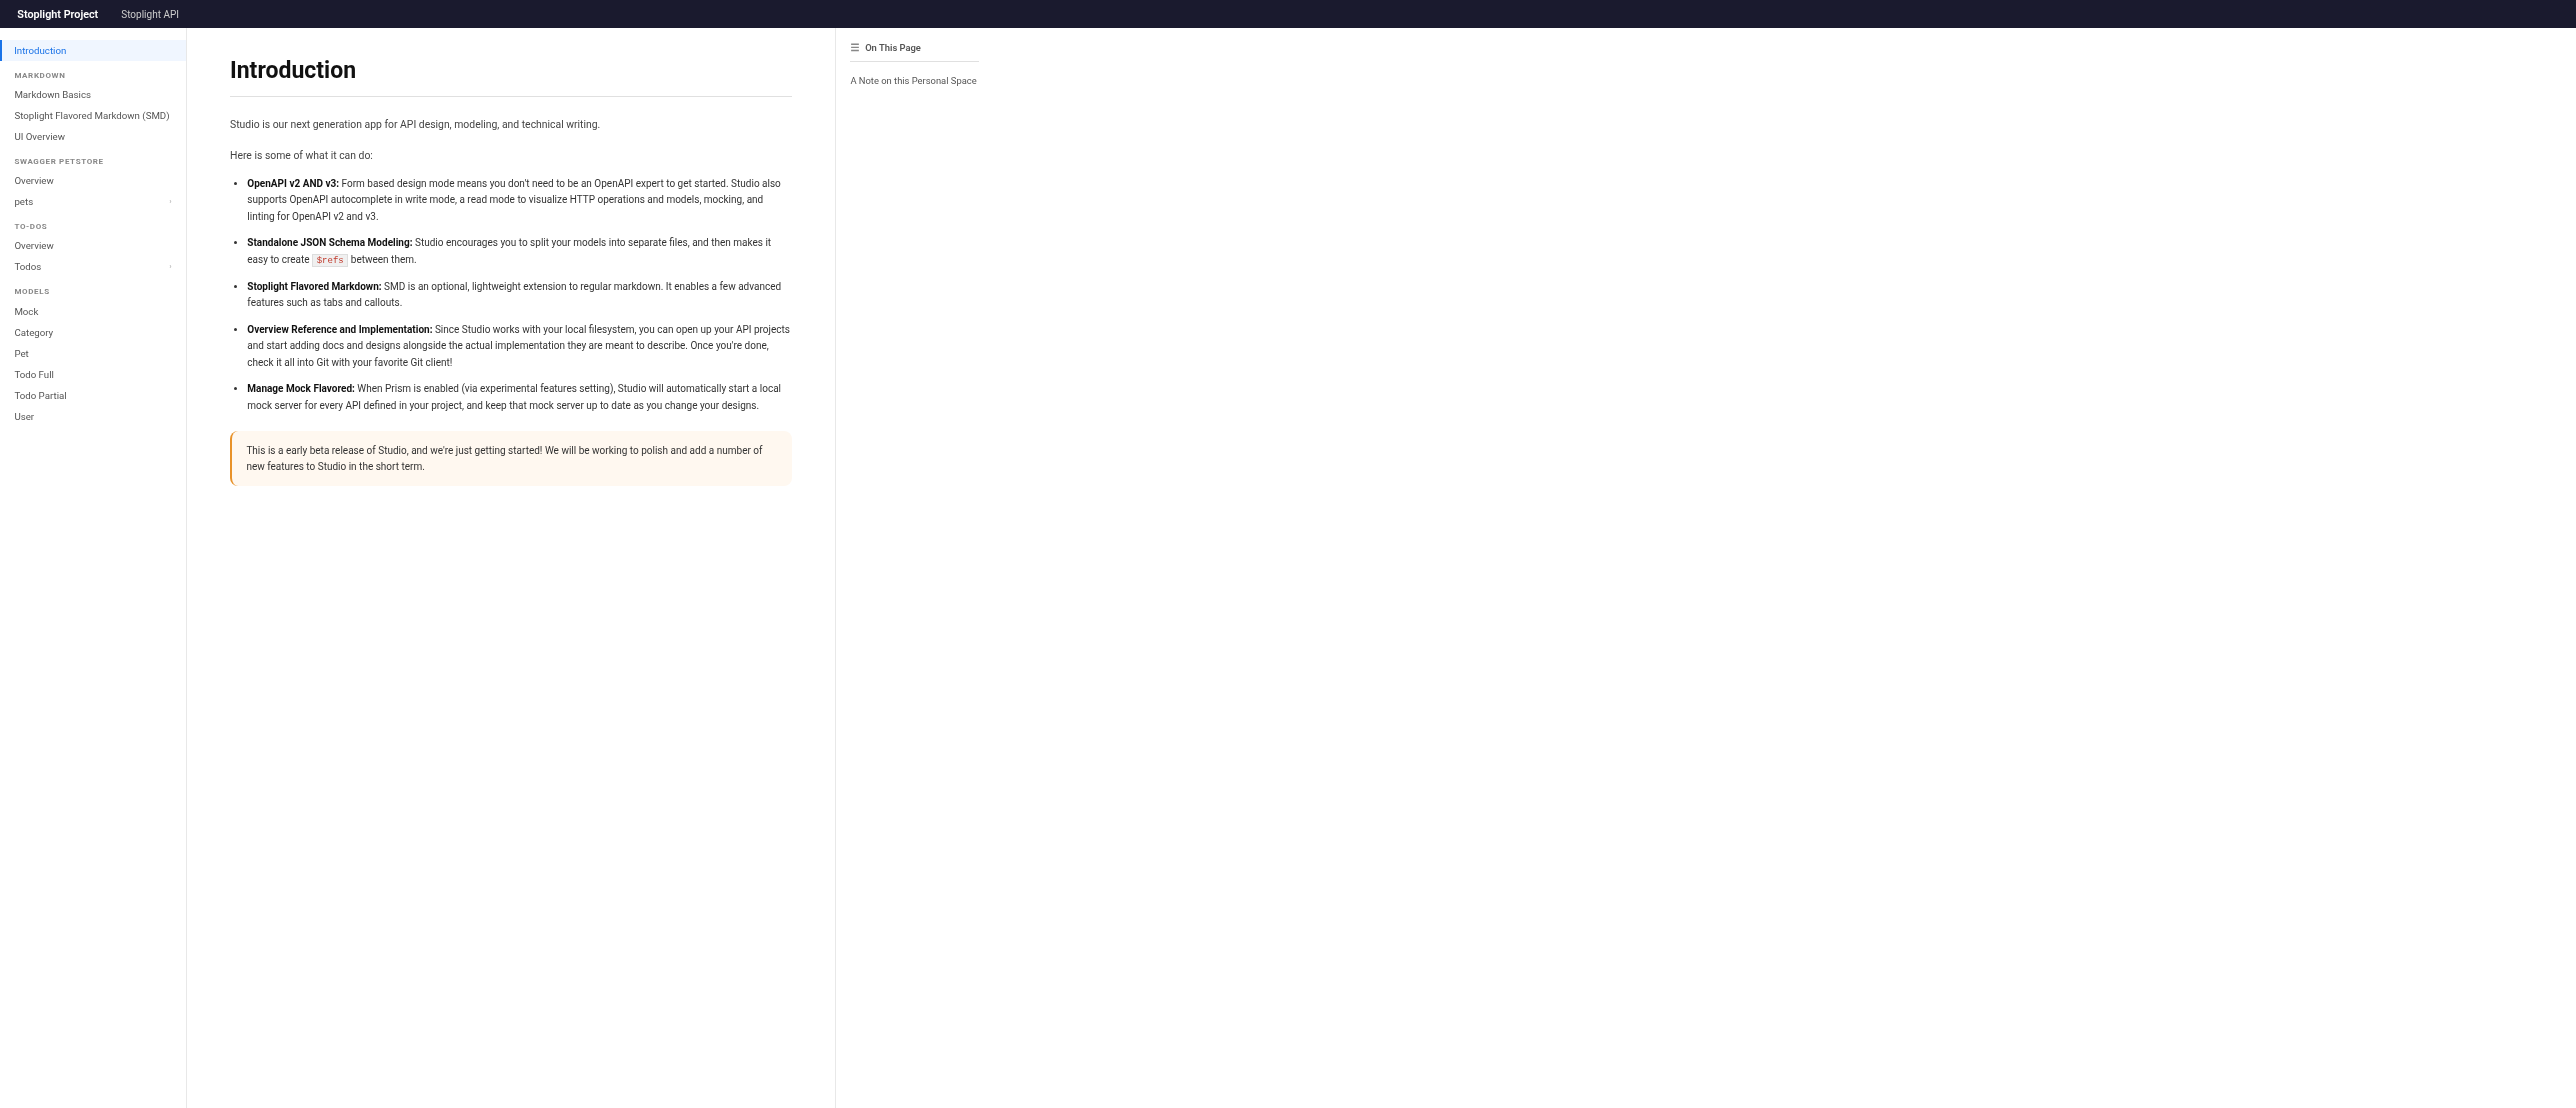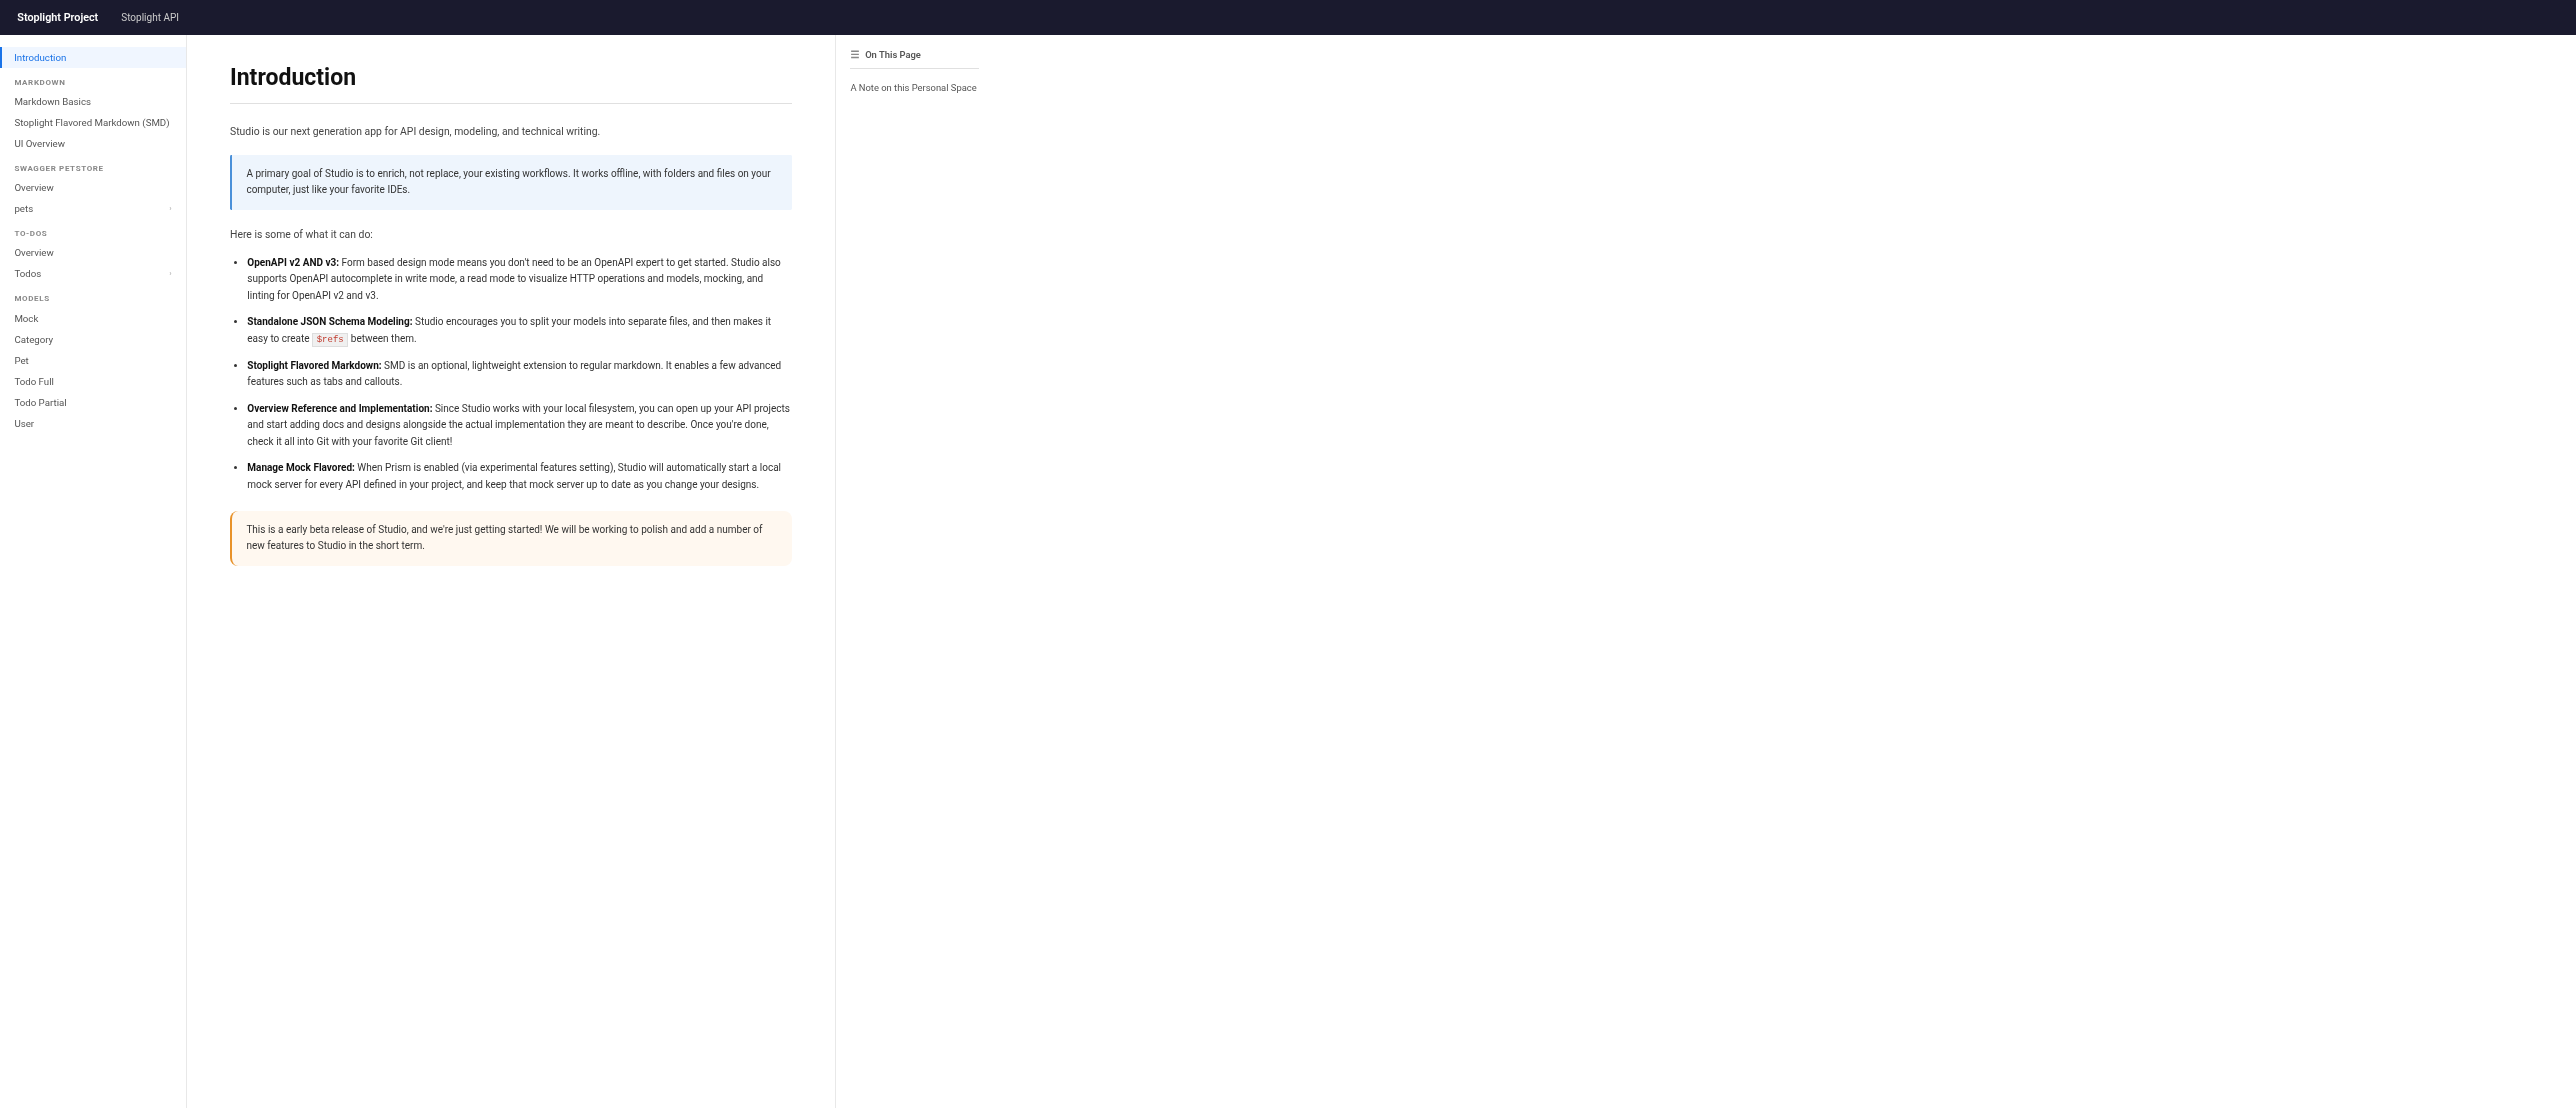--- a/index.html
+++ b/index.html
@@ -5,21 +5,21 @@
     * { box-sizing: border-box; margin: 0; padding: 0; }
     body { font-family: -apple-system, BlinkMacSystemFont, 'Segoe UI', Roboto, sans-serif; font-size: 10px; color: #333; background: #fff; display: flex; flex-direction: column; height: 100vh; }
 
     
     .topnav {
       background: #1a1a2e;
       color: #fff;
       display: flex;
       align-items: center;
       padding: 0 17.3px;
-      height: 35px;
+      height: 28px;
       flex-shrink: 0;
       gap: 23px;
     }
     .topnav-brand {
       font-size: 10.8px;
       font-weight: 600;
       color: #fff;
     }
     .topnav-link {
       font-size: 10px;
@@ -247,21 +247,20 @@
       <span>User</span>
     </div>
   </aside>
 
   <main class="main-content">
     <h1 class="page-title">Introduction</h1>
     <hr class="title-divider">
 
     <p class="intro-text">Studio is our next generation app for API design, modeling, and technical writing.</p>
 
-    <div class="callout-blue">A primary goal of Studio is to enrich, not replace, your existing workflows. It works offline, with folders and files on your computer, just like your favorite IDEs.</div>
 
     <p class="section-intro">Here is some of what it can do:</p>
 
     <ul class="feature-list">
       <li>
         <strong>OpenAPI v2 AND v3:</strong><span> Form based design mode means you don't need to be an OpenAPI expert to get started. Studio also supports OpenAPI autocomplete in write mode, a read mode to visualize HTTP operations and models, mocking, and linting for OpenAPI v2 and v3.</span>
       </li>
       <li>
         <strong>Standalone JSON Schema Modeling:</strong><span> Studio encourages you to split your models into separate files, and then makes it easy to create </span><code class="inline-code">$refs</code><span> between them.</span>
       </li>

